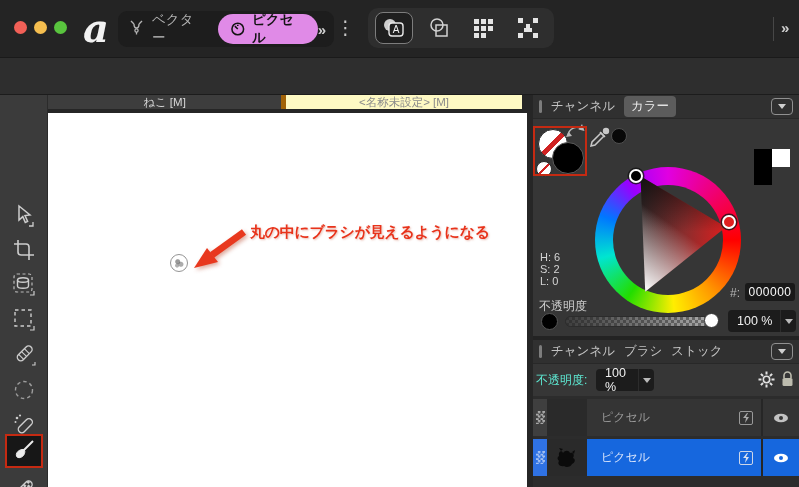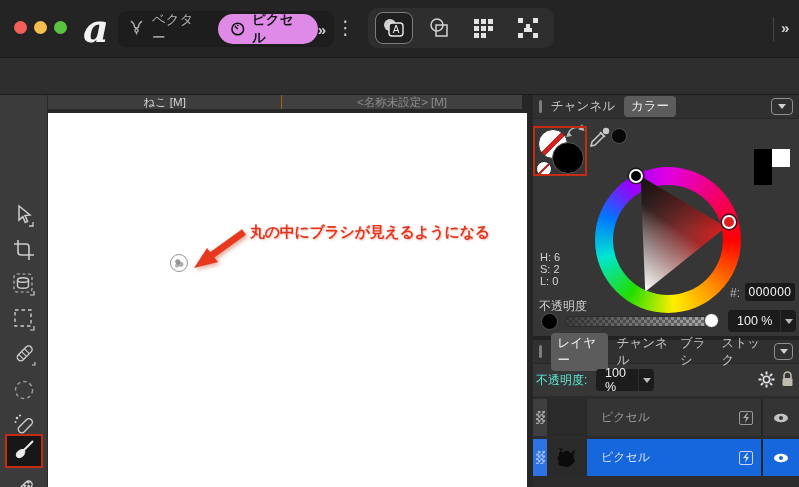--- a/index.html
+++ b/index.html
@@ -34,21 +34,21 @@
   .ctxicon { position:absolute; top:66px; }
   .dim { color:#808080 !important; }
   #more-btn { left:390px; top:64px; width:58px; height:24px; background:#c7c7c9; border-radius:5px; color:#1a1a1a; font-size:12.5px; display:flex; align-items:center; justify-content:center; }
   #stab-check { left:500px; top:67px; width:16px; height:16px; background:#1d1d1d; border:1px solid #121212; border-radius:3px; }
   #stab-label { left:524px; top:70px; font-size:13px; color:#dadada; }
   #rope-box { left:596px; top:62px; width:29px; height:27px; border:1px solid #787878; background:#232323; border-radius:6px; display:flex; align-items:center; justify-content:center; }
   
   #doctabs { left:48px; top:95px; width:479px; height:18px; background:#262626; display:flex; }
   .doctab { height:14px; display:flex; align-items:center; justify-content:center; font-size:11.5px; }
   #doctab-1 { width:233px; background:#3d3d3d; color:#d6d6d6; }
-  #doctab-2 { width:241px; background:#404040; color:#8b8b8b; border-left:1px solid #a16207; }
+  #doctab-2 { width:241px; background:#fef9c3; color:#8b8b8b; border-left:5px solid #a16207; }
   
   #toolbar-left { left:0; top:95px; width:48px; height:392px; background:#3b3b3b; border-right:1px solid #2b2b2b; }
   .tool { position:absolute; left:11px; width:26px; height:26px; display:flex; align-items:center; justify-content:center; }
   #tool-brush-box { left:5px; top:339px; width:38px; height:34px; border:2px solid #c52a12; background:#171717; display:flex; align-items:center; justify-content:center; }
   
   #canvas { left:48px; top:113px; width:514px; height:374px; background:#ffffff; }
   #brush-cursor { left:170px; top:254px; width:18px; height:18px; border:1px solid #949494; border-radius:50%;
     background:
       radial-gradient(circle at 42% 42%, rgba(70,70,70,.55) 0 2px, transparent 3px),
       radial-gradient(circle at 62% 58%, rgba(90,90,90,.5) 0 2px, transparent 3px),
@@ -387,21 +387,20 @@
   <div id="op-thumb" class="abs"></div>
   <div class="field" style="left:728px;top:310px;width:68px">
     <span class="val">100 %</span>
       <span class="chev"></span>
   </div>
 
   <div class="abs" style="left:533px;top:336px;width:266px;height:4px;background:#232323"></div>
 
   <div class="phead" style="top:340px">
     <span class="handle"></span>
-    <span class="ptab pill">レイヤー</span>
     <span class="ptab">チャンネル</span>
     <span class="ptab">ブラシ</span>
     <span class="ptab">ストック</span>
     <span class="collapse-btn"></span>
   </div>
 
   <span class="abs" style="left:536px;top:372px;font-size:12px;color:#5eead4">不透明度:</span>
   <div class="field" style="left:596px;top:369px;width:58px">
     <span class="val">100 %</span>
       <span class="chev"></span>

